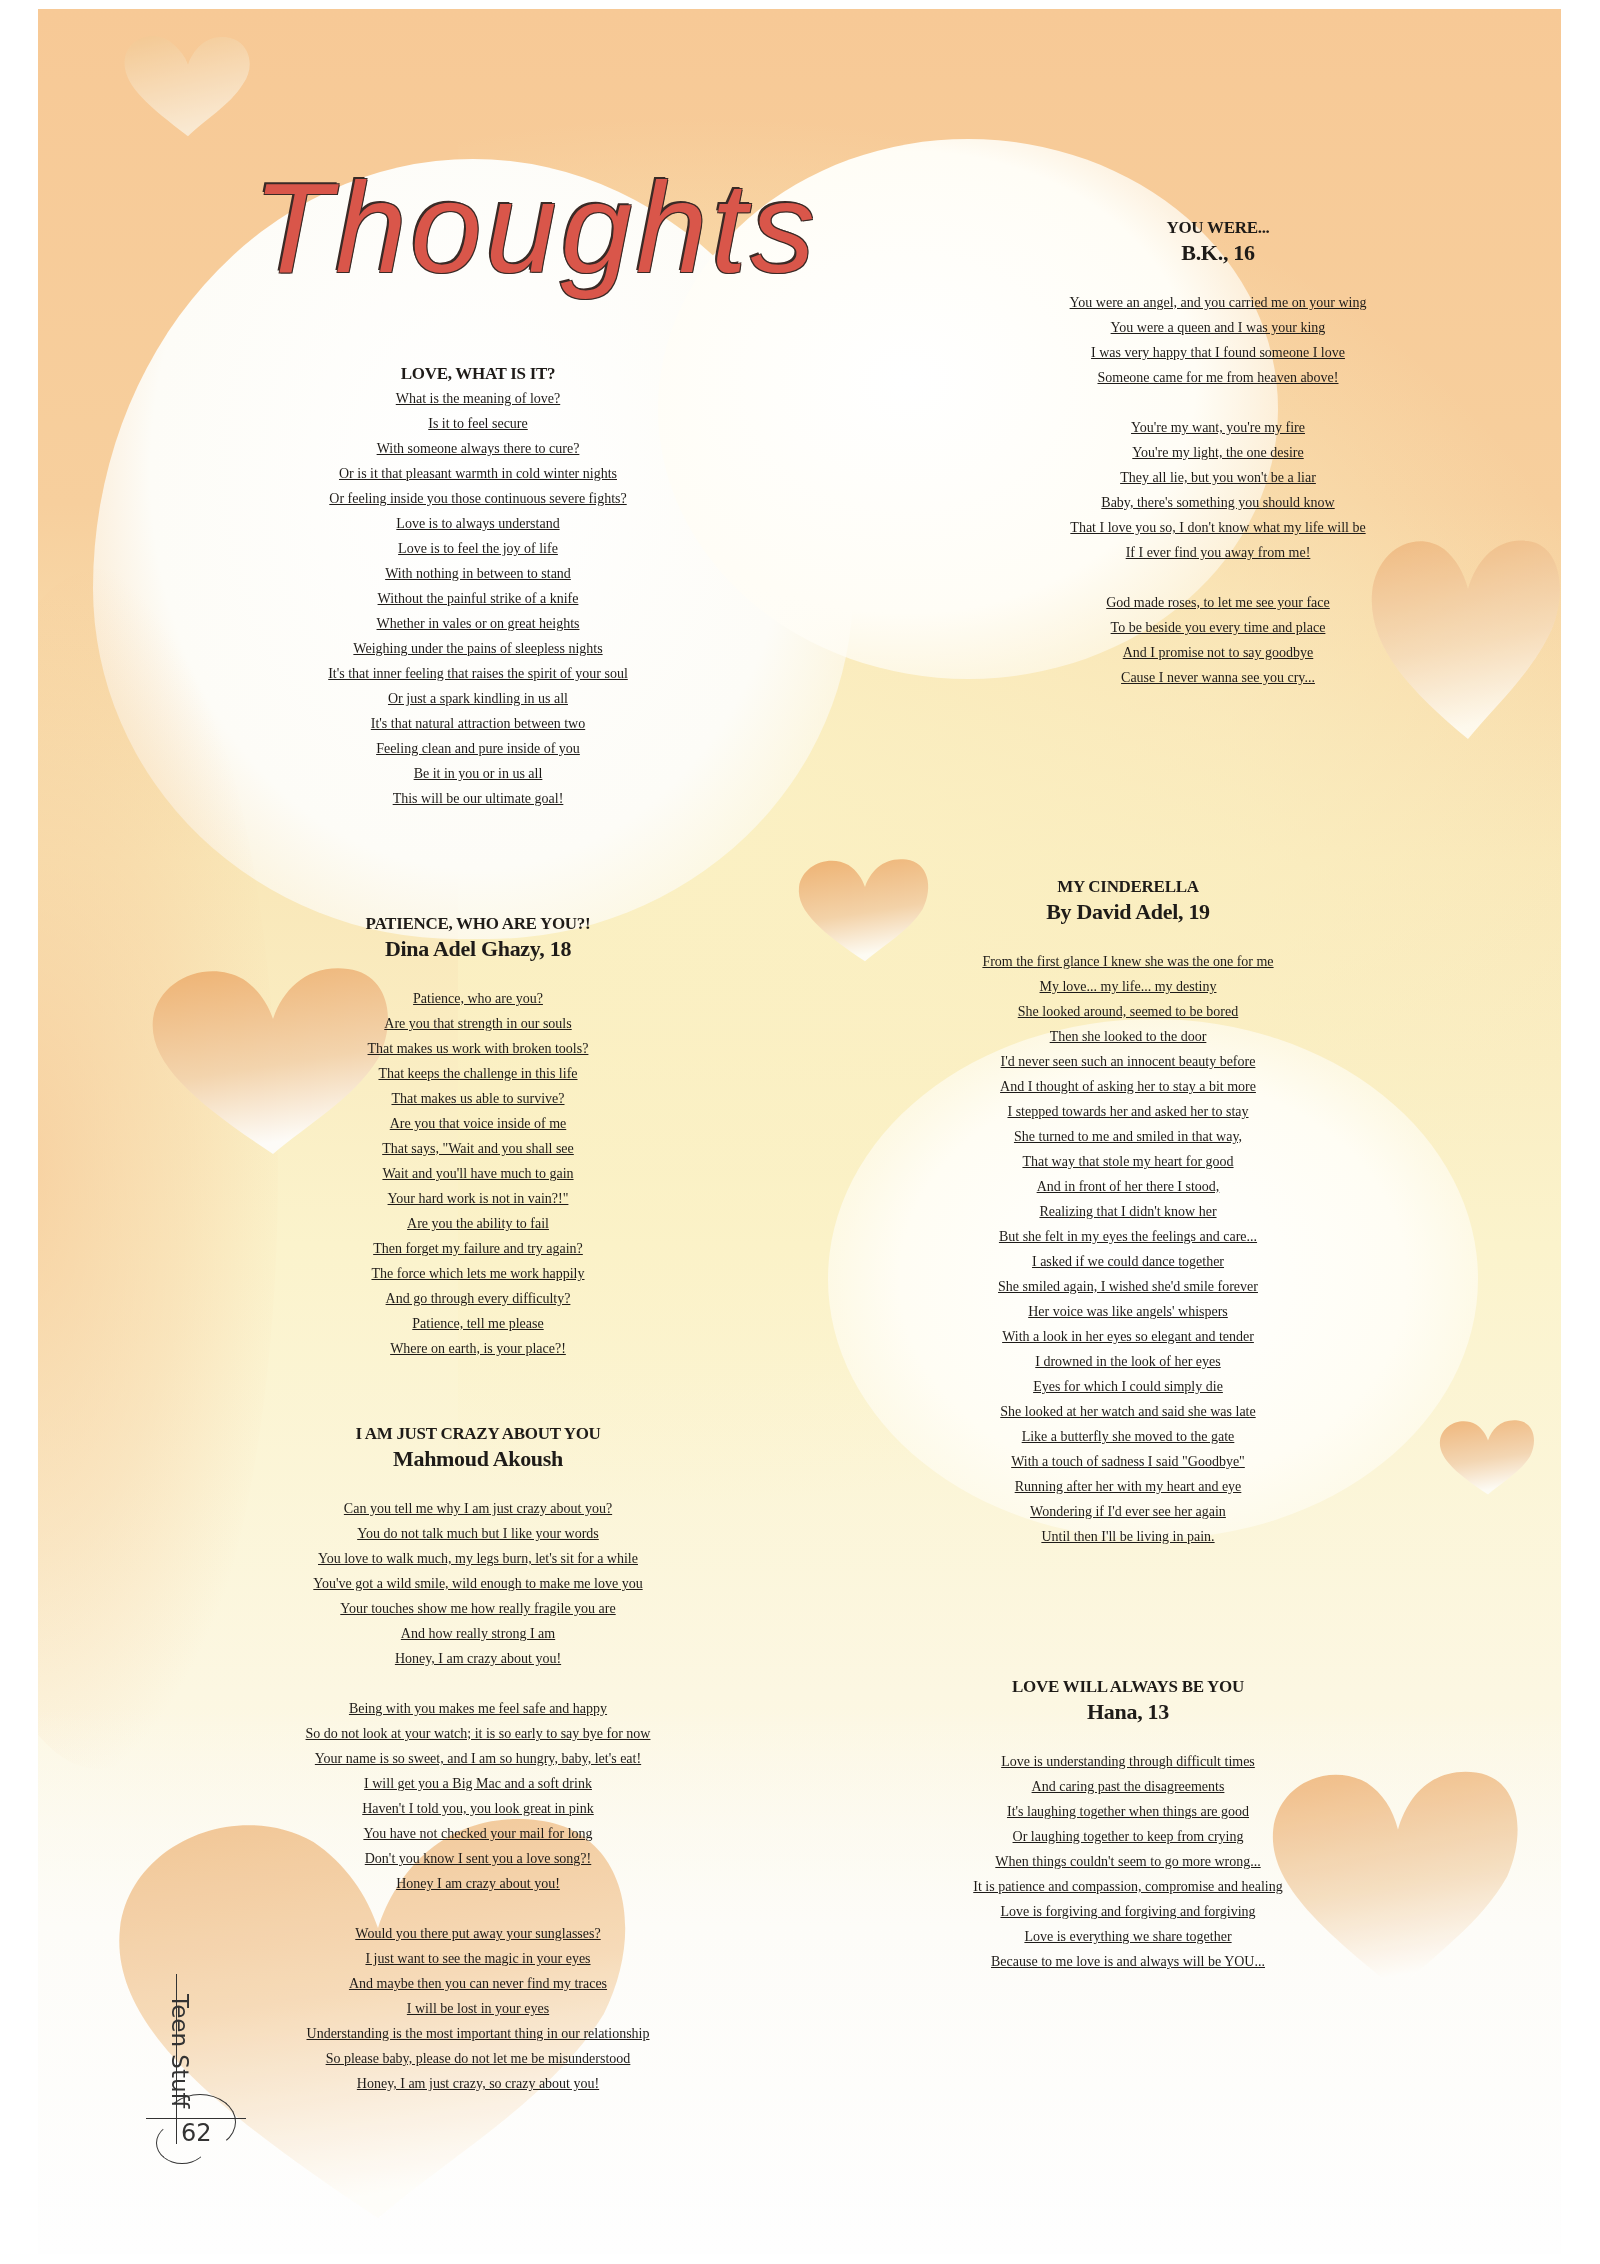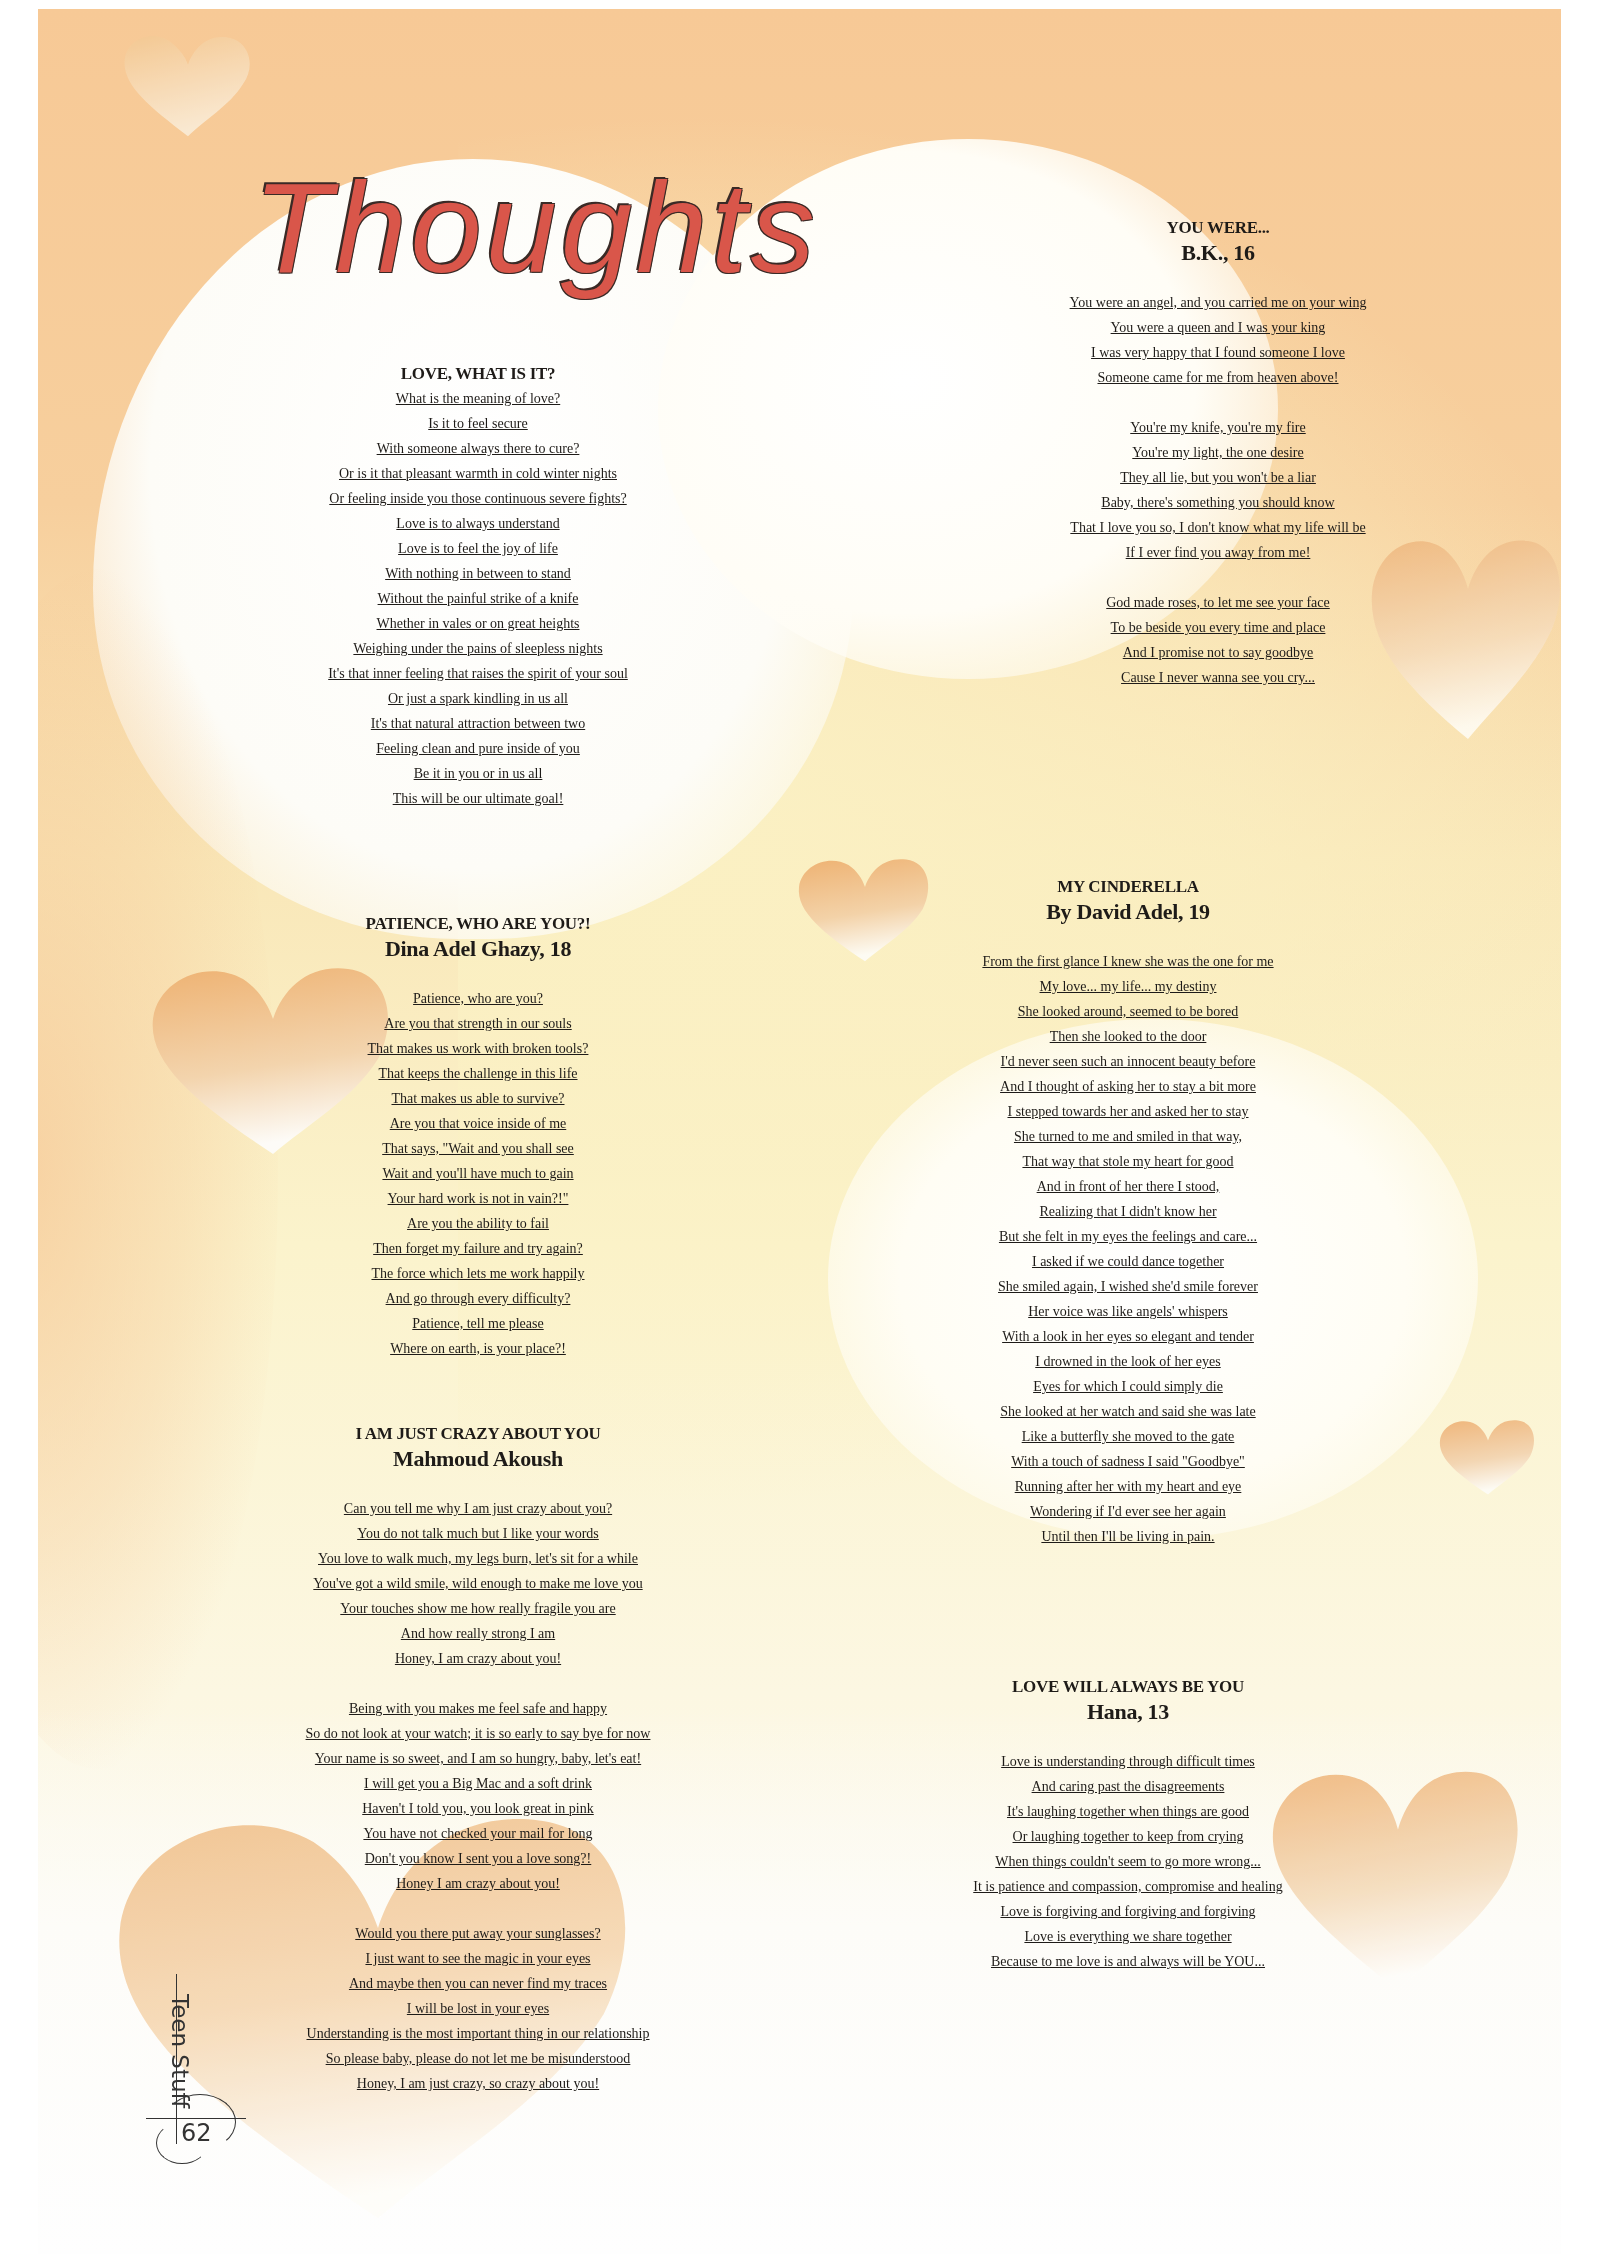--- a/index.html
+++ b/index.html
@@ -255,21 +255,21 @@
     </div>
   <div class="poem" id="poem-3" style="left:880px; top:206px; width:600px;">
       <div class="p-title">YOU WERE...</div>
       <div class="p-author">B.K., 16</div>
       <div class="p-lines">
         <div class="p-line">You were an angel, and you carried me on your wing</div>
         <div class="p-line">You were a queen and I was your king</div>
         <div class="p-line">I was very happy that I found someone I love</div>
         <div class="p-line">Someone came for me from heaven above!</div>
         <div class="stanza-gap"></div>
-        <div class="p-line">You're my knife, you're my fire</div>
+        <div class="p-line">You're my want, you're my fire</div>
         <div class="p-line">You're my light, the one desire</div>
         <div class="p-line">They all lie, but you won't be a liar</div>
         <div class="p-line">Baby, there's something you should know</div>
         <div class="p-line">That I love you so, I don't know what my life will be</div>
         <div class="p-line">If I ever find you away from me!</div>
         <div class="stanza-gap"></div>
         <div class="p-line">God made roses, to let me see your face</div>
         <div class="p-line">To be beside you every time and place</div>
         <div class="p-line">And I promise not to say goodbye</div>
         <div class="p-line">Cause I never wanna see you cry...</div>

